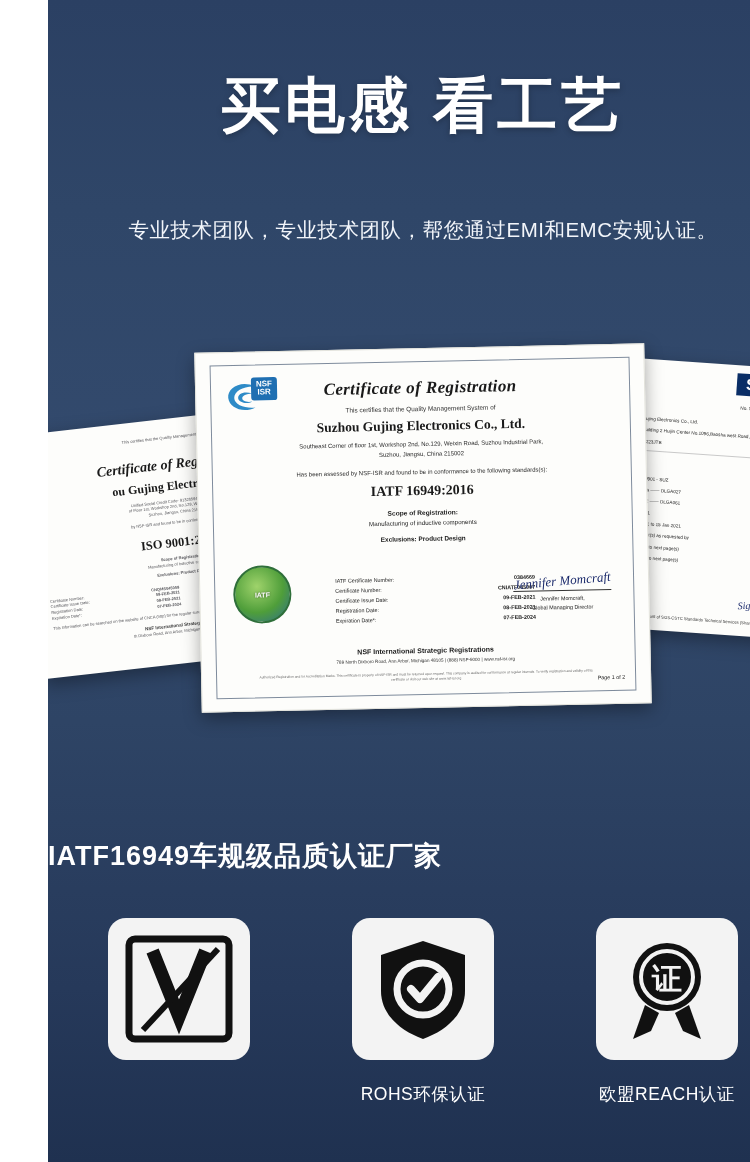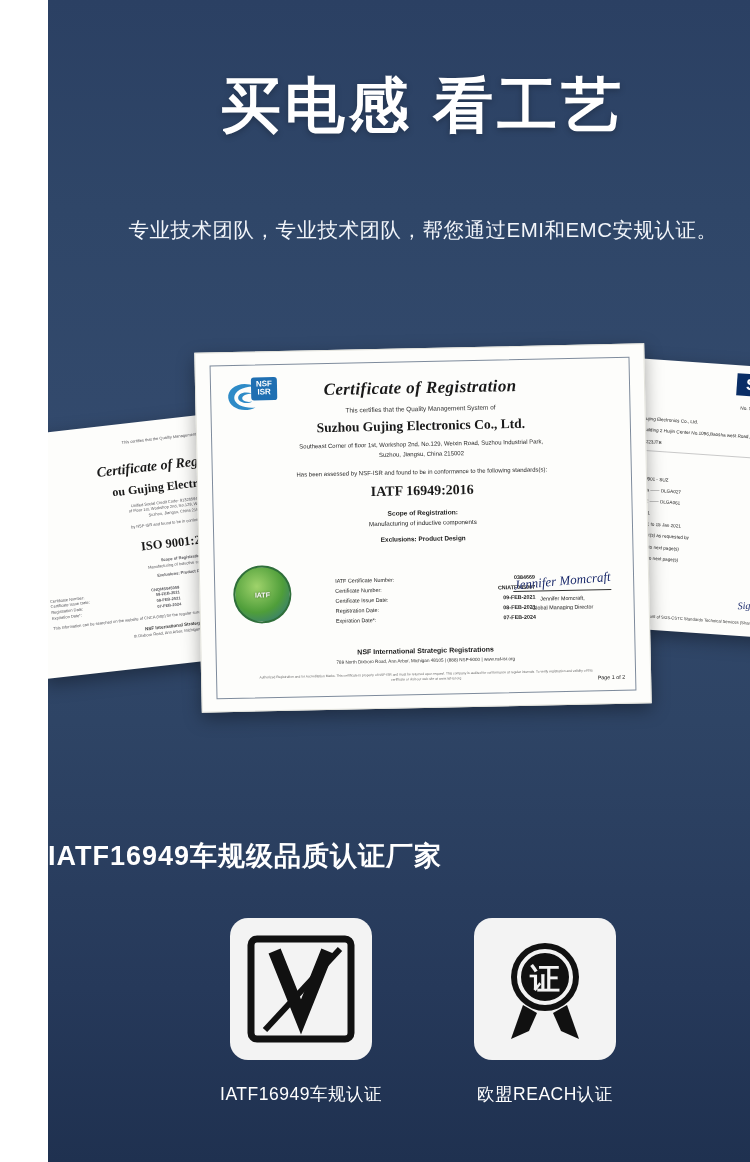--- a/index.html
+++ b/index.html
@@ -415,23 +415,32 @@
   <div class="badges">
 
     <div class="badge-col">
       <div class="badge-tile">
         <svg width="112" height="112" viewBox="0 0 112 112">
           <rect x="6" y="6" width="100" height="100" rx="6" fill="none" stroke="#111" stroke-width="7"></rect>
           <path d="M32 24 L56 84 L80 24" fill="none" stroke="#111" stroke-width="13" stroke-linecap="square"></path>
           <line x1="20" y1="97" x2="95" y2="16" stroke="#111" stroke-width="6"></line>
         </svg>
       </div>
-      <div class="badge-label">IATF16949车规认证</div>
-    </div>
-
+    </div>
+
+    <div class="badge-col">
+      <div class="badge-tile">
+        <svg width="112" height="112" viewBox="0 0 112 112">
+          <path d="M56 8 L98 22 V58 C98 82 78 98 56 106 C34 98 14 82 14 58 V22 Z" fill="#111"></path>
+          <circle cx="56" cy="56" r="26" fill="none" stroke="#f3f3f3" stroke-width="7"></circle>
+          <path d="M44 56 L53 66 L71 44" fill="none" stroke="#f3f3f3" stroke-width="8" stroke-linecap="round" stroke-linejoin="round"></path>
+        </svg>
+      </div>
+      <div class="badge-label">ROHS环保认证</div>
+    </div>
 
     <div class="badge-col">
       <div class="badge-tile">
         <svg width="112" height="112" viewBox="0 0 112 112">
           <circle cx="56" cy="44" r="34" fill="#111"></circle>
           <circle cx="56" cy="44" r="26" fill="none" stroke="#f3f3f3" stroke-width="4"></circle>
           <text x="56" y="56" font-family="&quot;Liberation Sans&quot;, sans-serif" font-size="30" font-weight="bold" fill="#f3f3f3" text-anchor="middle">证</text>
           <path d="M34 72 L22 106 L40 98 L48 80 Z" fill="#111"></path>
           <path d="M78 72 L90 106 L72 98 L64 80 Z" fill="#111"></path>
         </svg>

